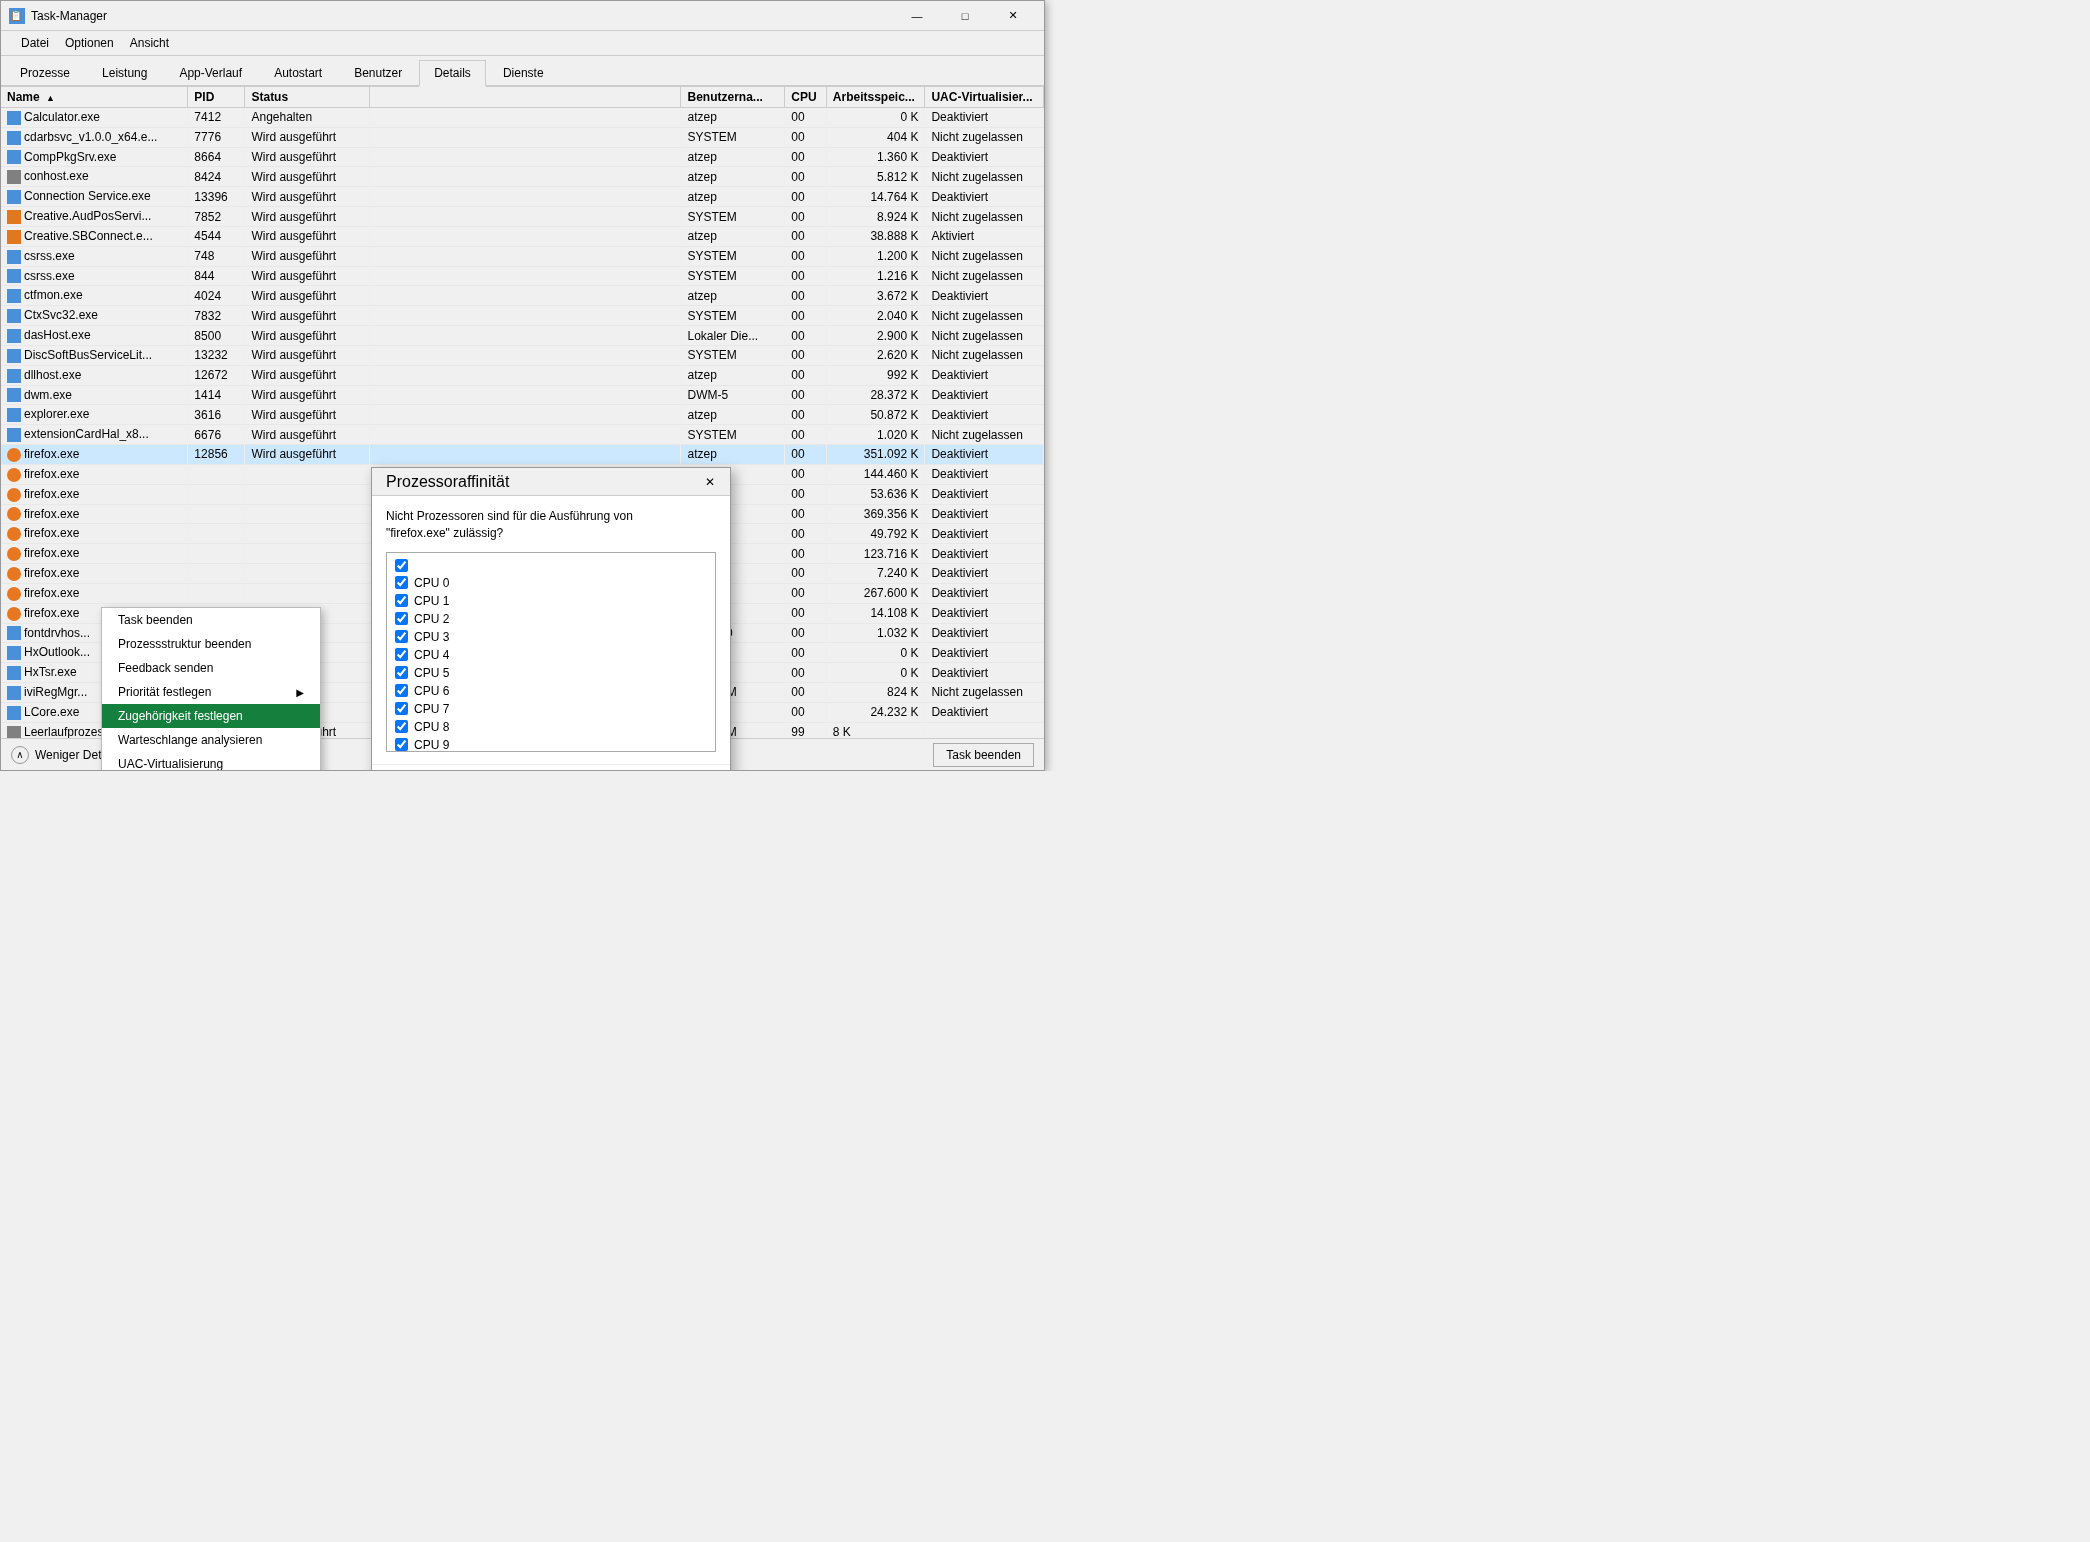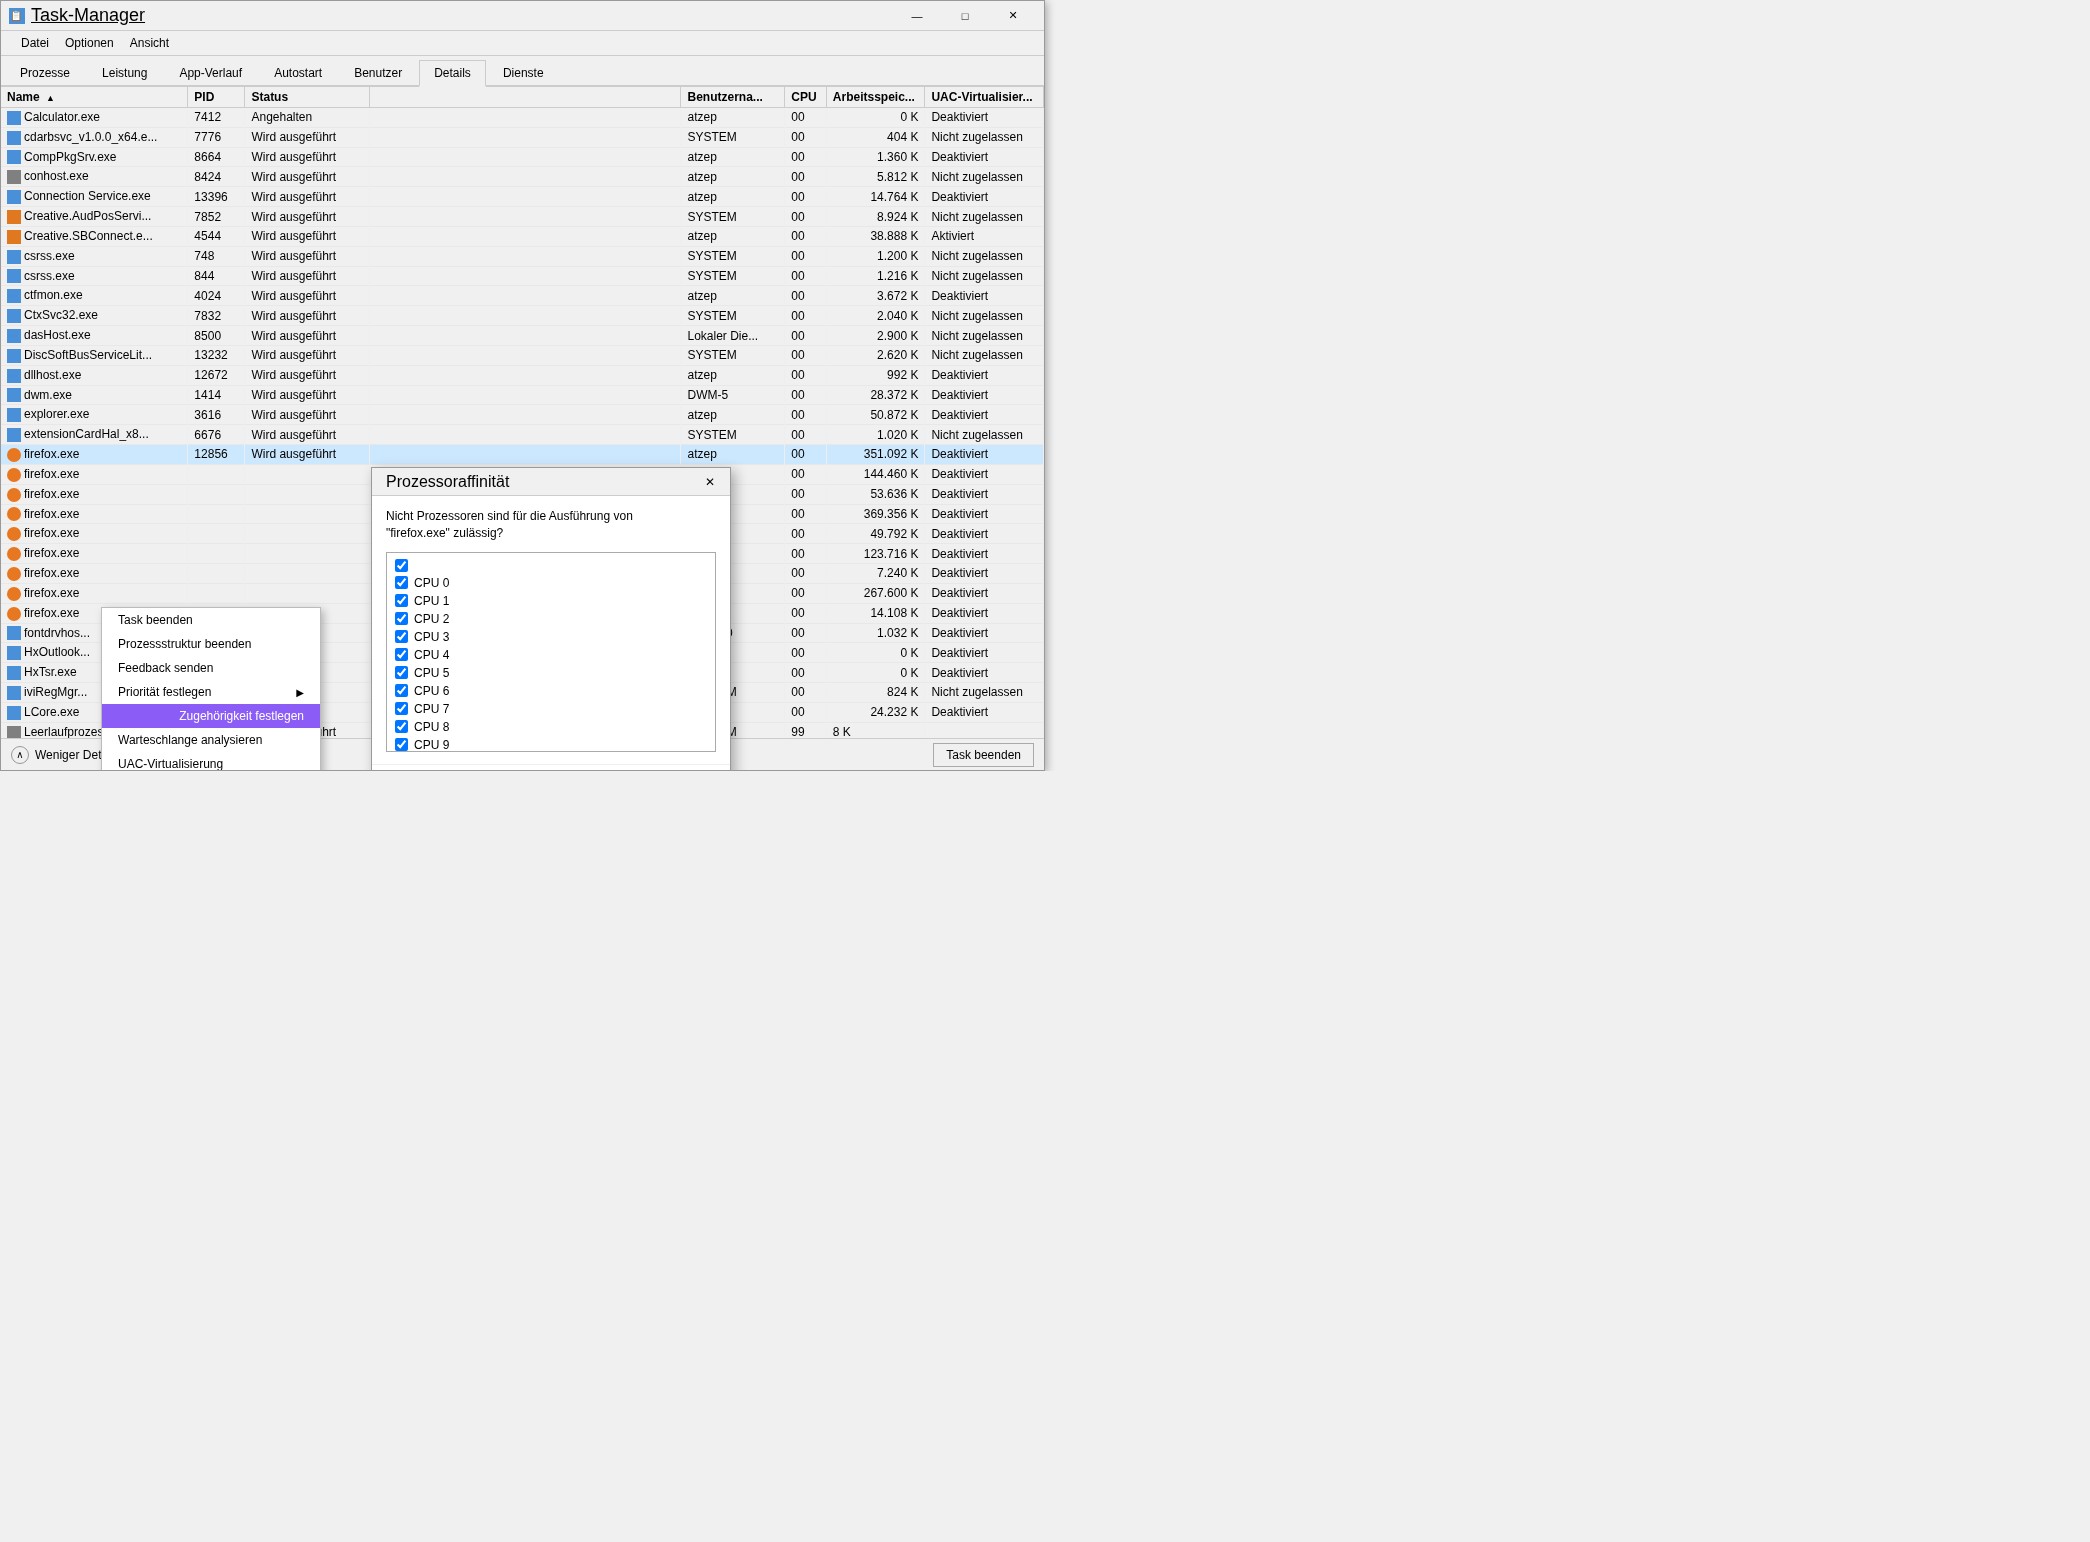--- a/index.html
+++ b/index.html
@@ -34,23 +34,22 @@
       margin-right: 6px;
       background: #4a90d9;
       display: flex;
       align-items: center;
       justify-content: center;
       font-size: 10px;
       color: white;
       flex-shrink: 0;
     }
     .titlebar-title {
-      font-size: 18px;
+      font-size: 12px;
       flex: 1;
-      text-decoration: underline;
     }
     .titlebar-controls {
       display: flex;
       gap: 2px;
     }
     .titlebar-btn {
       width: 46px;
       height: 30px;
       background: transparent;
       border: none;
@@ -178,21 +177,21 @@
       z-index: 100;
       min-width: 220px;
     }
     .ctx-item {
       padding: 5px 16px;
       cursor: pointer;
       display: flex;
       align-items: center;
       justify-content: space-between;
     }
-    .ctx-item.active-item { background: #8b5cf6; color: white; justify-content: flex-end; }
+    .ctx-item.active-item { background: #15803d; color: white; }
     .ctx-arrow { font-size: 10px; }
 
     
     .modal-overlay {
       position: absolute;
       top: 0; left: 0; right: 0; bottom: 0;
       z-index: 200;
     }
     .affinity-dialog {
       position: absolute;

